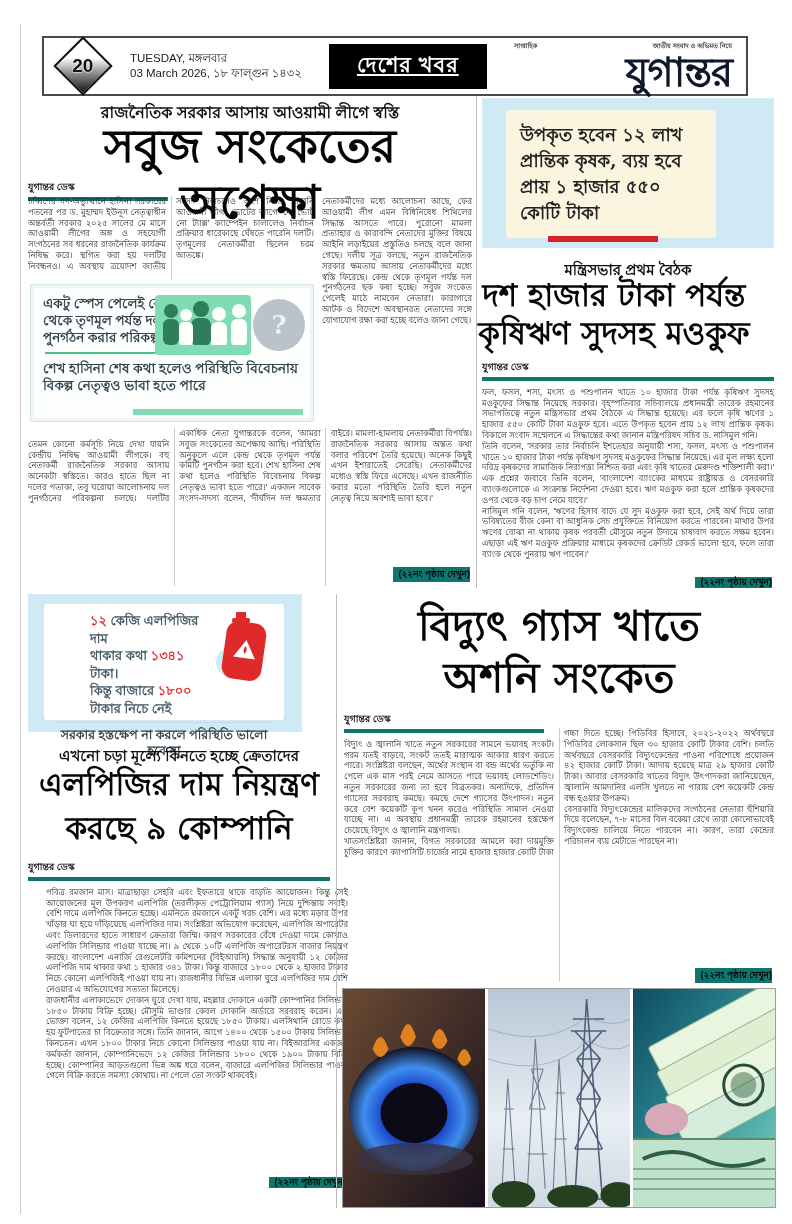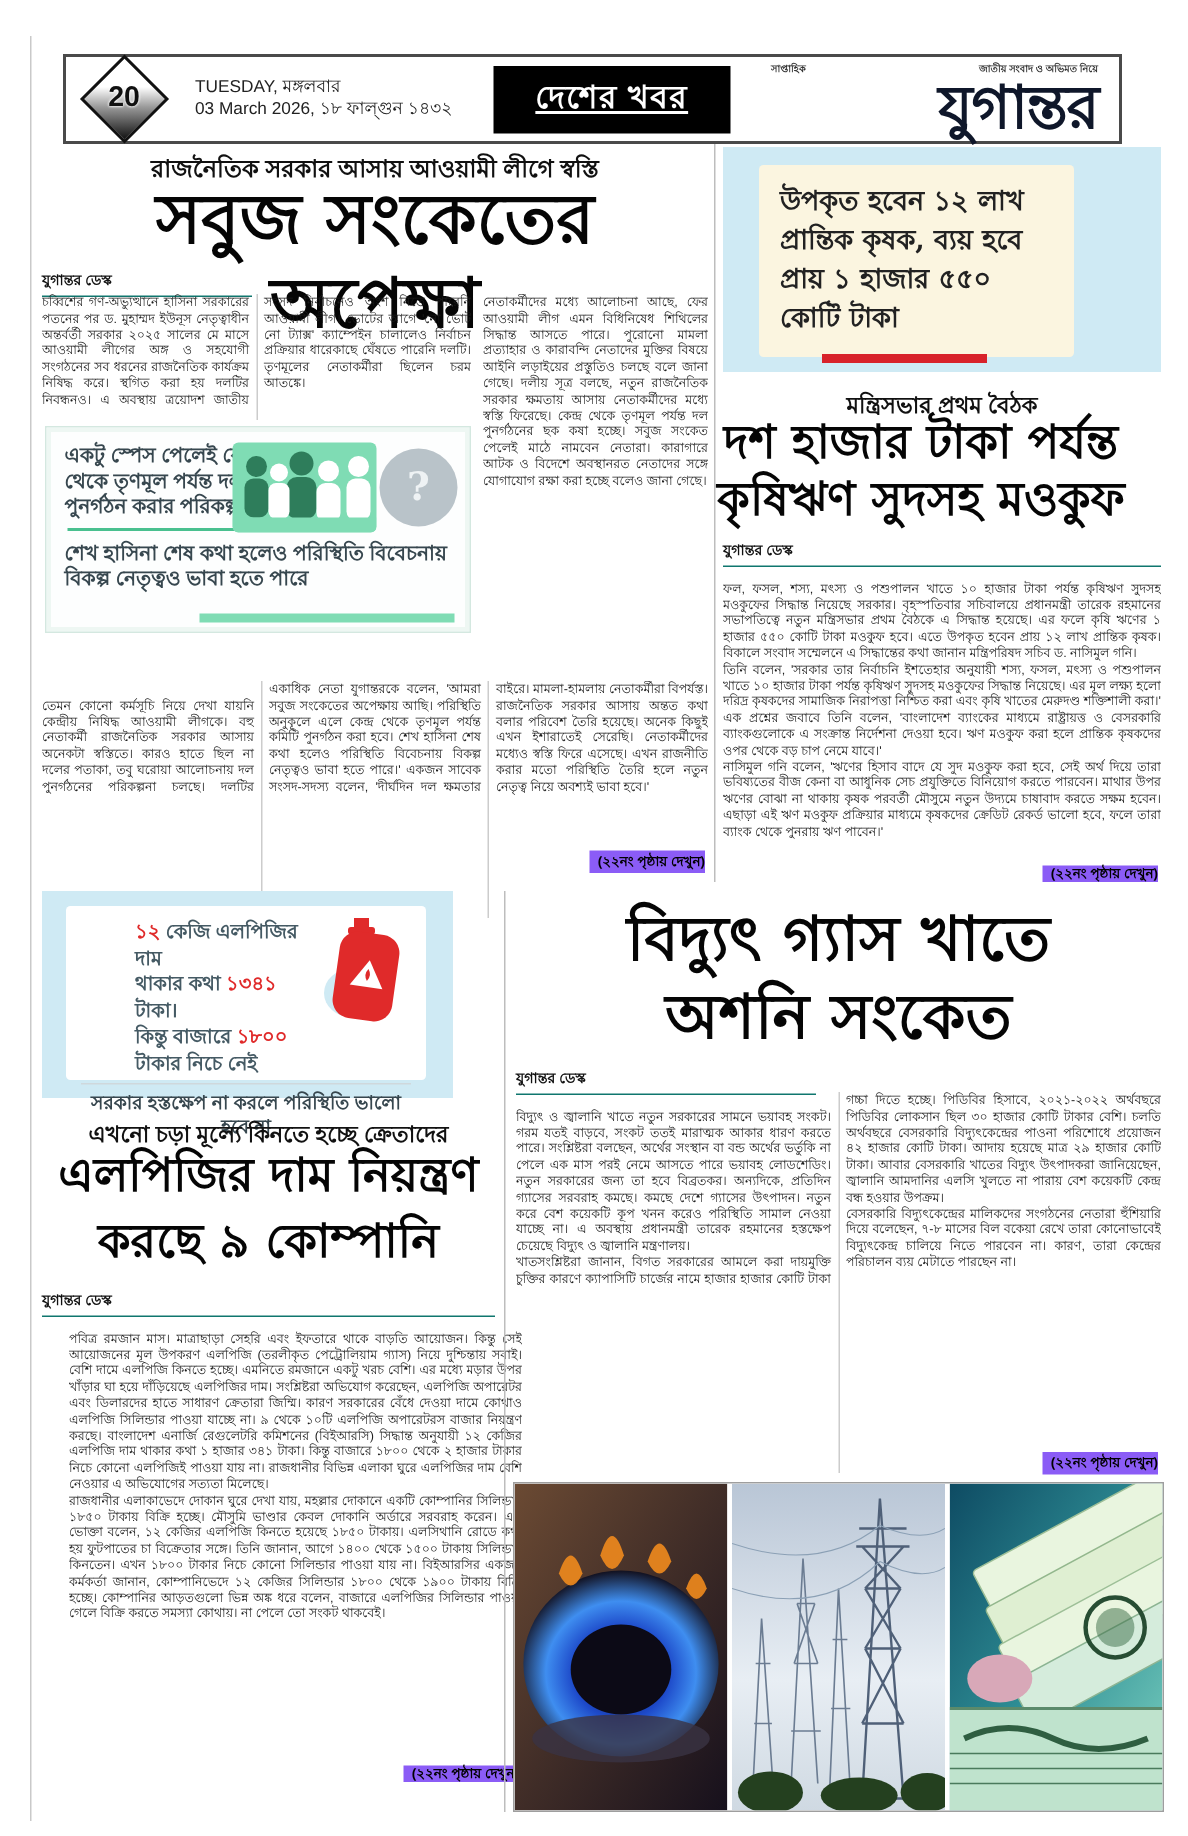--- a/index.html
+++ b/index.html
@@ -19,26 +19,26 @@
            font-size:21px;padding:5px 28px;letter-spacing:1px;text-decoration:underline;}
   .mastblk{margin-right:14px;width:218px;text-align:right;}
   .mast-top{display:flex;justify-content:space-between;font-size:6.5px;color:#333;font-weight:bold;}
   .mast{font-size:40px;font-weight:bold;line-height:40px;letter-spacing:-1px;color:#0f172a;
         font-family:"DejaVu Serif","Liberation Serif",serif;}
   
   .kicker{position:absolute;text-align:center;font-weight:bold;font-size:15px;color:#111;}
   .headline{position:absolute;text-align:center;font-weight:bold;color:#050505;
             font-family:"DejaVu Serif","Liberation Serif",serif;}
   .byline{position:absolute;font-weight:bold;font-size:9.5px;color:#111;
-          border-bottom:1px solid #0f766e;padding-bottom:2px;}
+          border-bottom:4px solid #0f766e;padding-bottom:2px;}
   .bodytxt{position:absolute;font-size:8.4px;line-height:10.8px;text-align:justify;color:#1c1c1c;
            overflow:hidden;white-space:pre-line;}
   .cols2{column-count:2;column-gap:10px;column-rule:1px solid #ccc;}
-  .cols3{column-count:3;column-gap:10px;column-rule:1px solid #ccc;margin-top:26px;}
-  .cont{position:absolute;right:2px;bottom:0;font-weight:bold;font-size:9px;background:#8b5cf6;
+  .cols3{column-count:3;column-gap:10px;column-rule:1px solid #ccc;}
+  .cont{position:absolute;right:2px;bottom:0;font-weight:bold;font-size:9px;background:#0f766e;
         padding-left:6px;color:#000;}
   .vsep{position:absolute;width:1px;background:#bdbdbd;}
   
   .quotebox{position:absolute;left:30px;top:284px;width:284px;height:138px;background:#fdfefe;
             border:1px solid #d4e8e0;box-shadow:0 0 0 3px #eef7f3 inset;padding:10px 12px;box-sizing:border-box;}
   .qline{font-weight:bold;font-size:13.5px;line-height:17px;color:#37474f;}
   .qdivider{width:120px;height:2px;background:#49c08f;margin:6px 0 6px 2px;}
   .qbar{position:absolute;right:10px;bottom:6px;width:170px;height:6px;background:#7fdcb4;}
   .crowd{position:absolute;right:62px;top:10px;width:96px;height:60px;background:#7fdcb4;border-radius:4px;overflow:hidden;}
   .qcircle{position:absolute;right:8px;top:14px;width:52px;height:52px;border-radius:50%;background:#b9c3c9;

